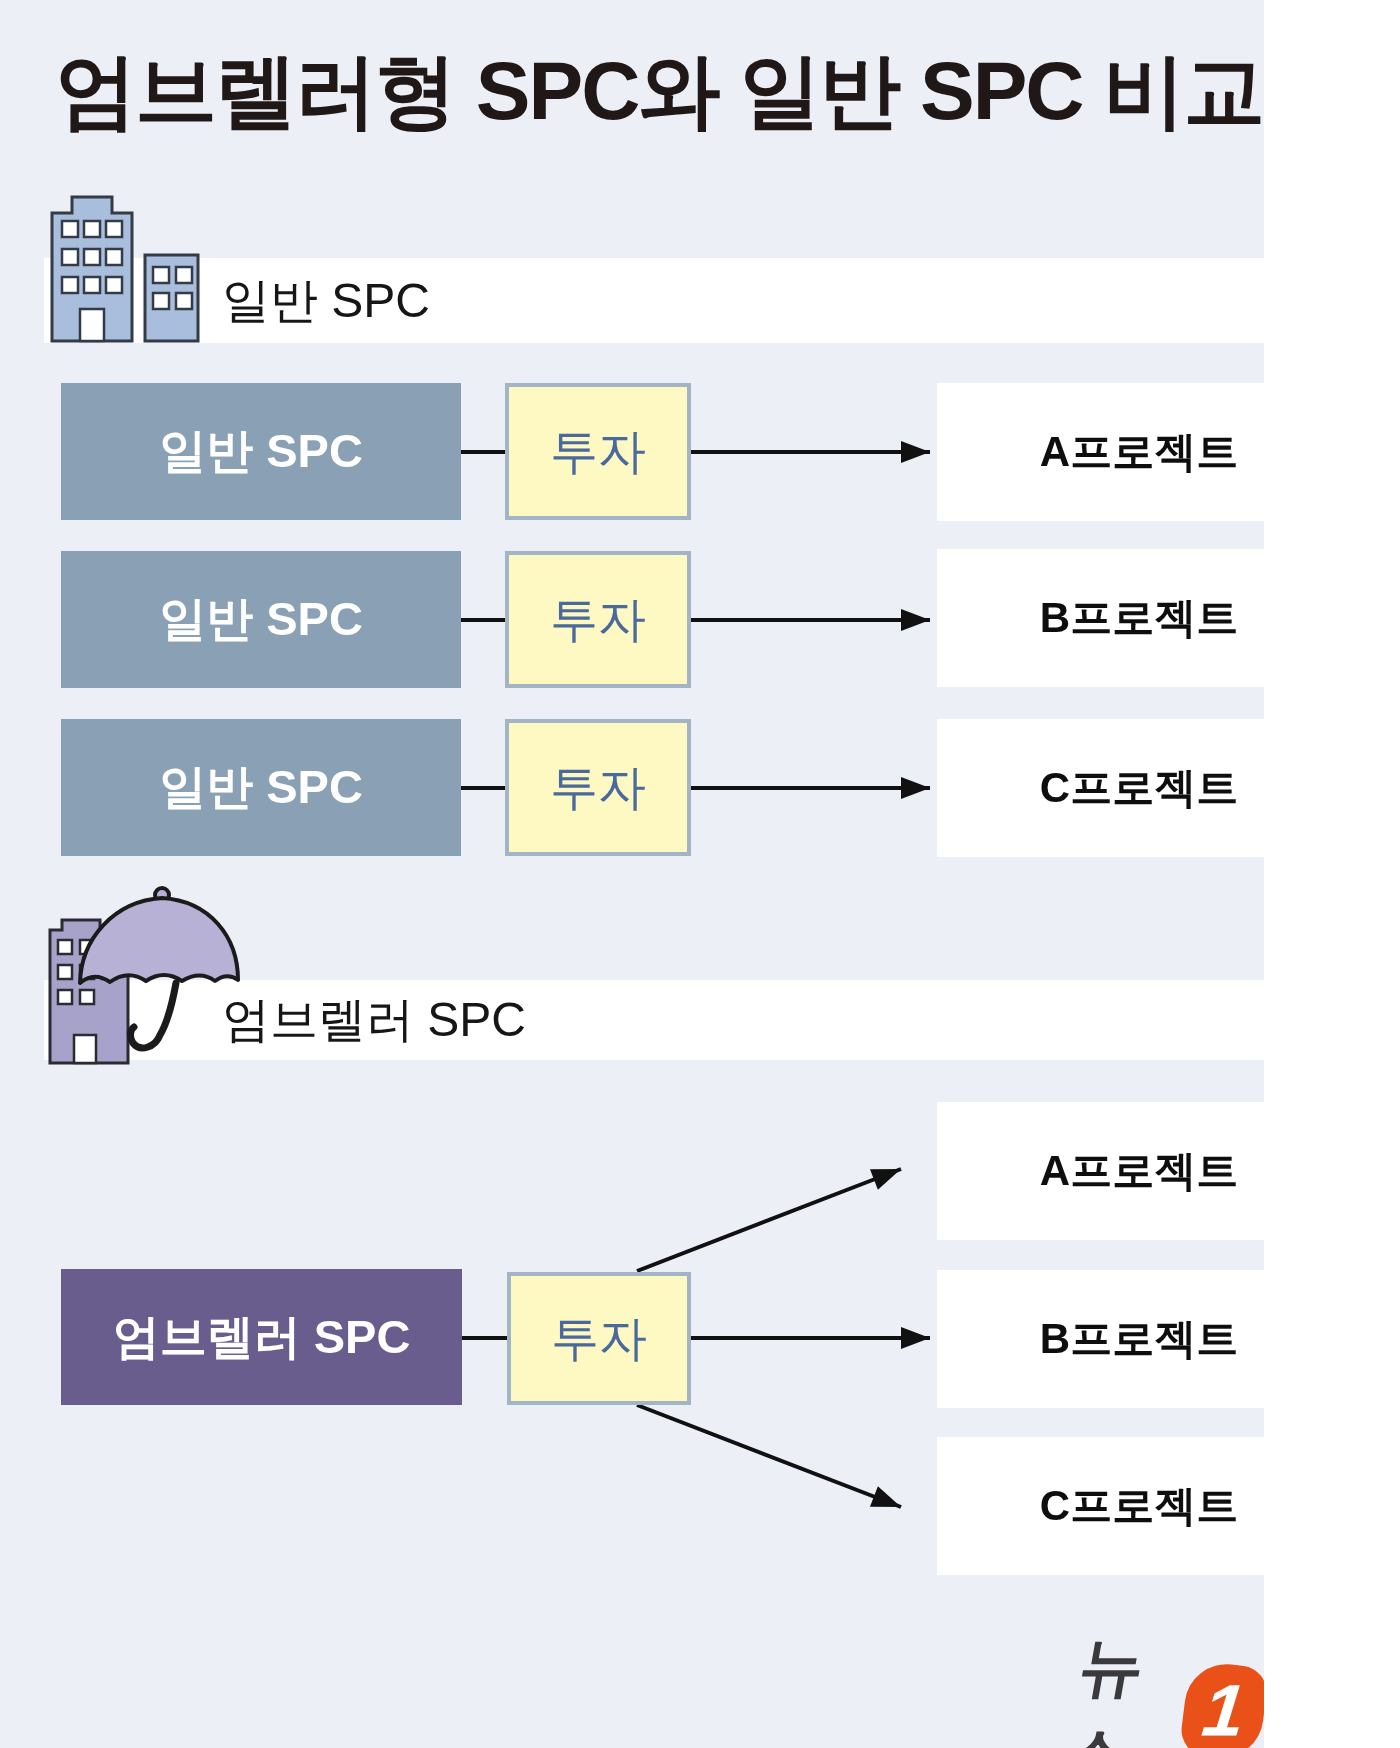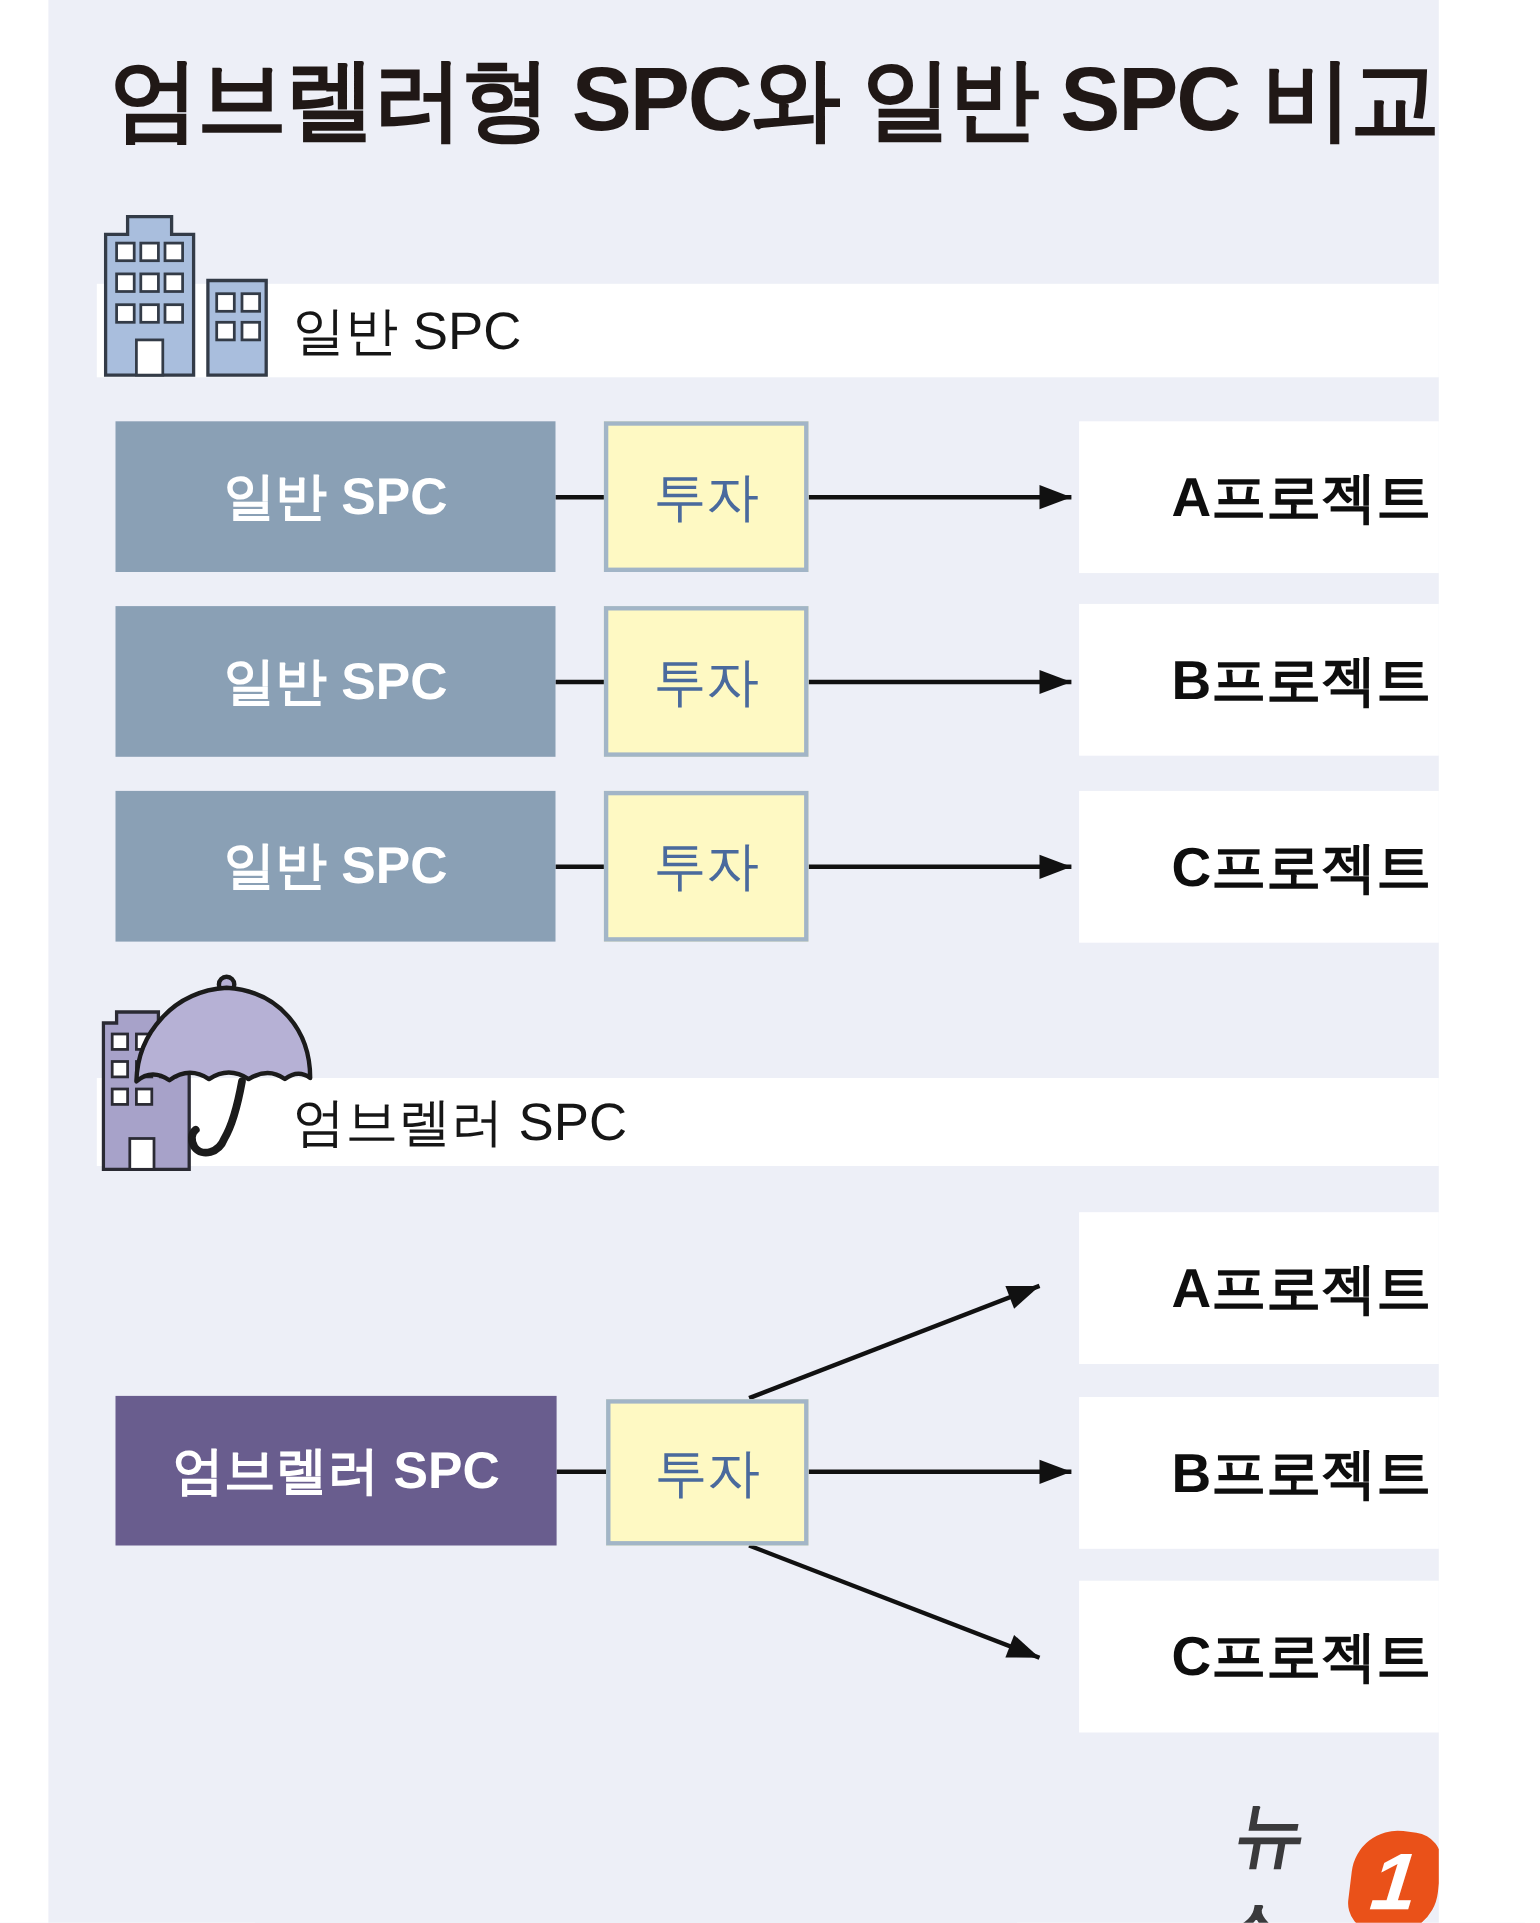--- a/index.html
+++ b/index.html
@@ -1,34 +1,34 @@
 <!DOCTYPE html>
 <html><head>
 <meta charset="utf-8">
 <style>
   html,body{margin:0;padding:0;}
   body{font-family:"Liberation Sans","DejaVu Sans",sans-serif;}
-  .canvas{position:relative;width:1264px;height:1748px;background:#edeff7;overflow:hidden;margin-left:44px;}
+  .canvas{position:relative;width:1264px;height:1748px;background:#edeff7;overflow:hidden;}
 
   .title{position:absolute;left:55px;top:44px;width:1300px;margin:0;
          font-size:82px;font-weight:800;letter-spacing:-2px;color:#201816;line-height:1.15;}
 
   .label-bar{position:absolute;left:44px;width:1312px;background:#ffffff;
              display:flex;align-items:center;}
   .label-bar .bar-text{padding-left:178px;font-size:48px;font-weight:500;color:#161616;}
 
   .box{position:absolute;display:flex;align-items:center;justify-content:center;box-sizing:border-box;}
   .src-box{left:61px;width:400px;height:137px;background:#8aa0b5;
            color:#ffffff;font-size:47px;font-weight:700;}
   .purple-box{left:61px;width:401px;height:136px;background:#695d8e;
            color:#ffffff;font-size:47px;font-weight:700;}
   .invest-box{left:505px;width:186px;height:137px;background:#fef9c3;
            border:4px solid #a2b5c7;color:#4a6a9d;font-size:48px;font-weight:500;}
   .target-box{left:937px;width:404px;height:138px;background:#ffffff;
-           color:#0e0e0e;font-size:50px;font-weight:700;}
+           color:#0e0e0e;font-size:42px;font-weight:700;}
 
   .icon{position:absolute;}
   .overlay{position:absolute;left:0;top:0;pointer-events:none;}
 
   .logo{position:absolute;left:1072px;top:1624px;display:flex;align-items:center;gap:14px;}
   .logo .logo-text{font-size:64px;font-weight:800;color:#3a3a3c;transform:skewX(-10deg);letter-spacing:1px;}
   .logo .logo-badge{width:106px;height:94px;background:#ea5119;border-radius:42px 26px 42px 26px;
         transform:rotate(7deg);display:flex;align-items:center;justify-content:center;}
   .logo .logo-badge span{color:#ffffff;font-size:74px;font-weight:800;font-style:italic;
         transform:skewX(-6deg) rotate(-7deg);line-height:1;}

